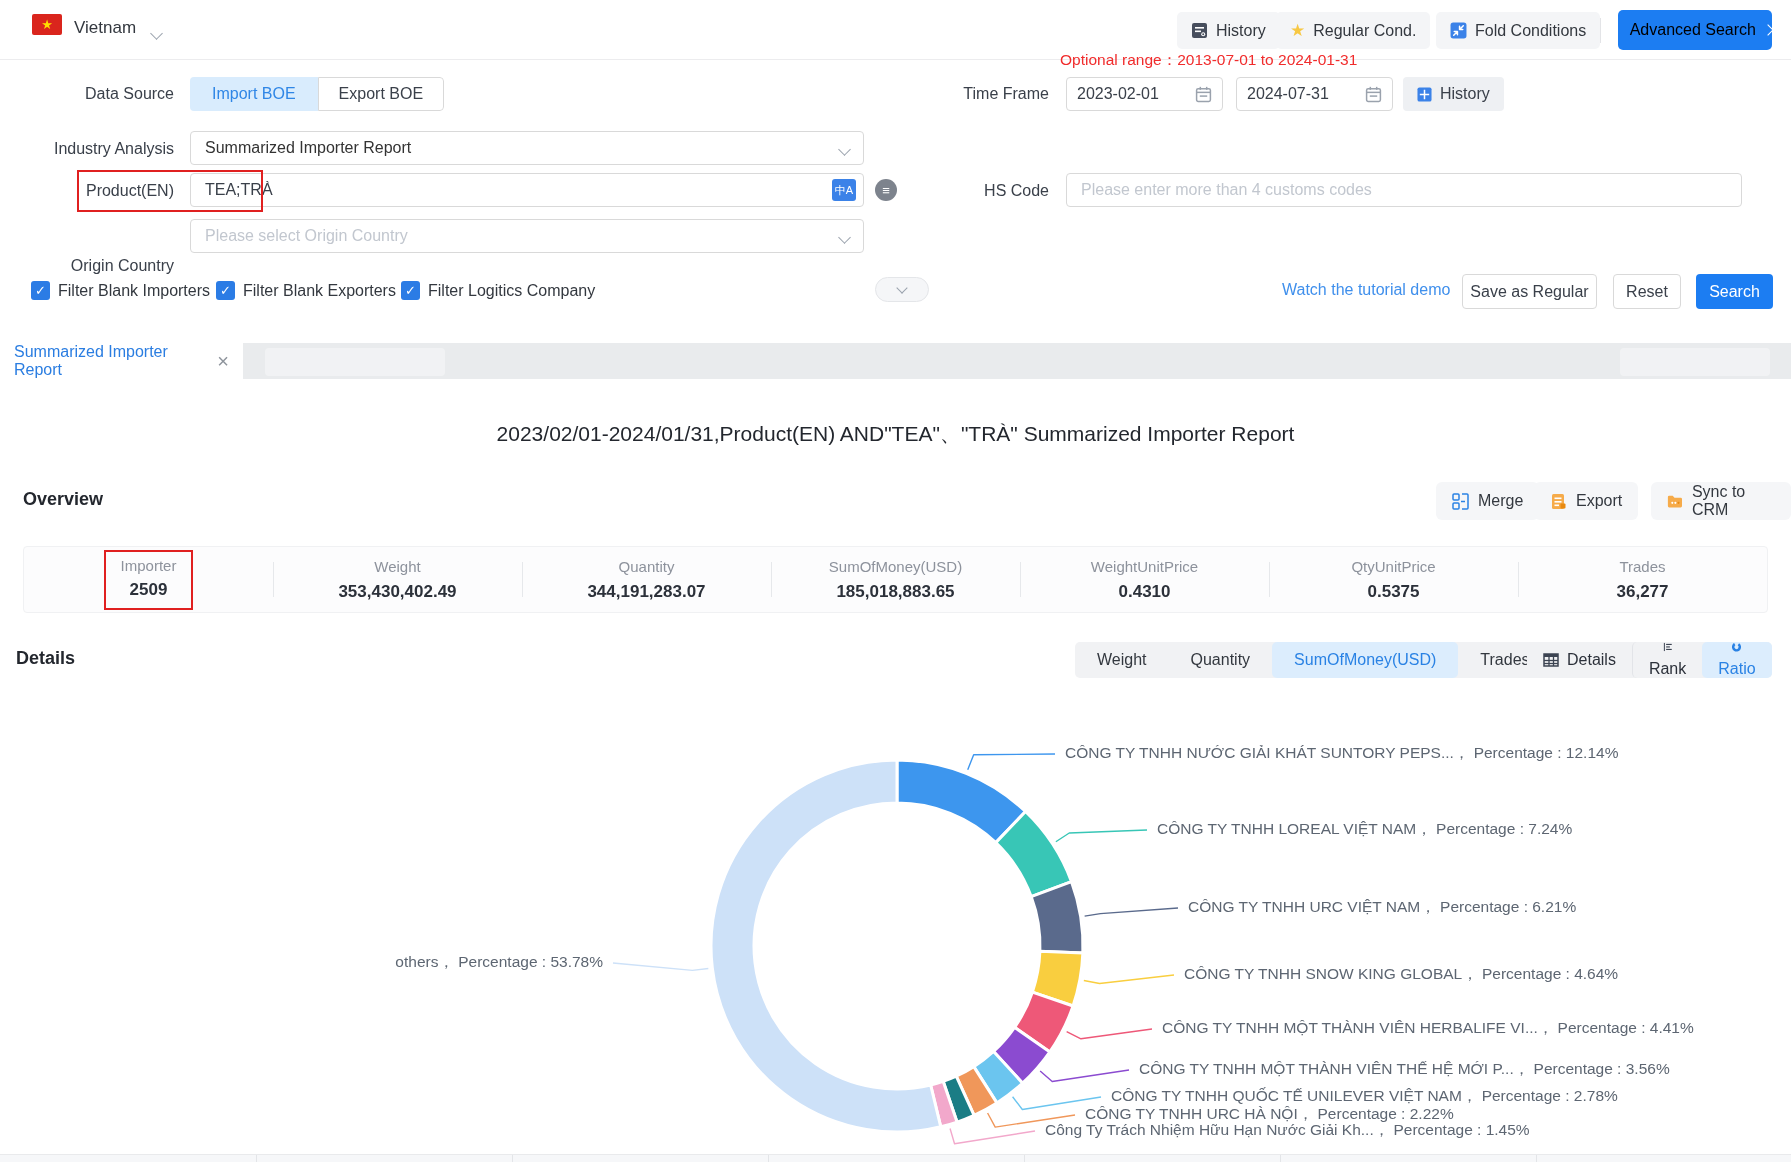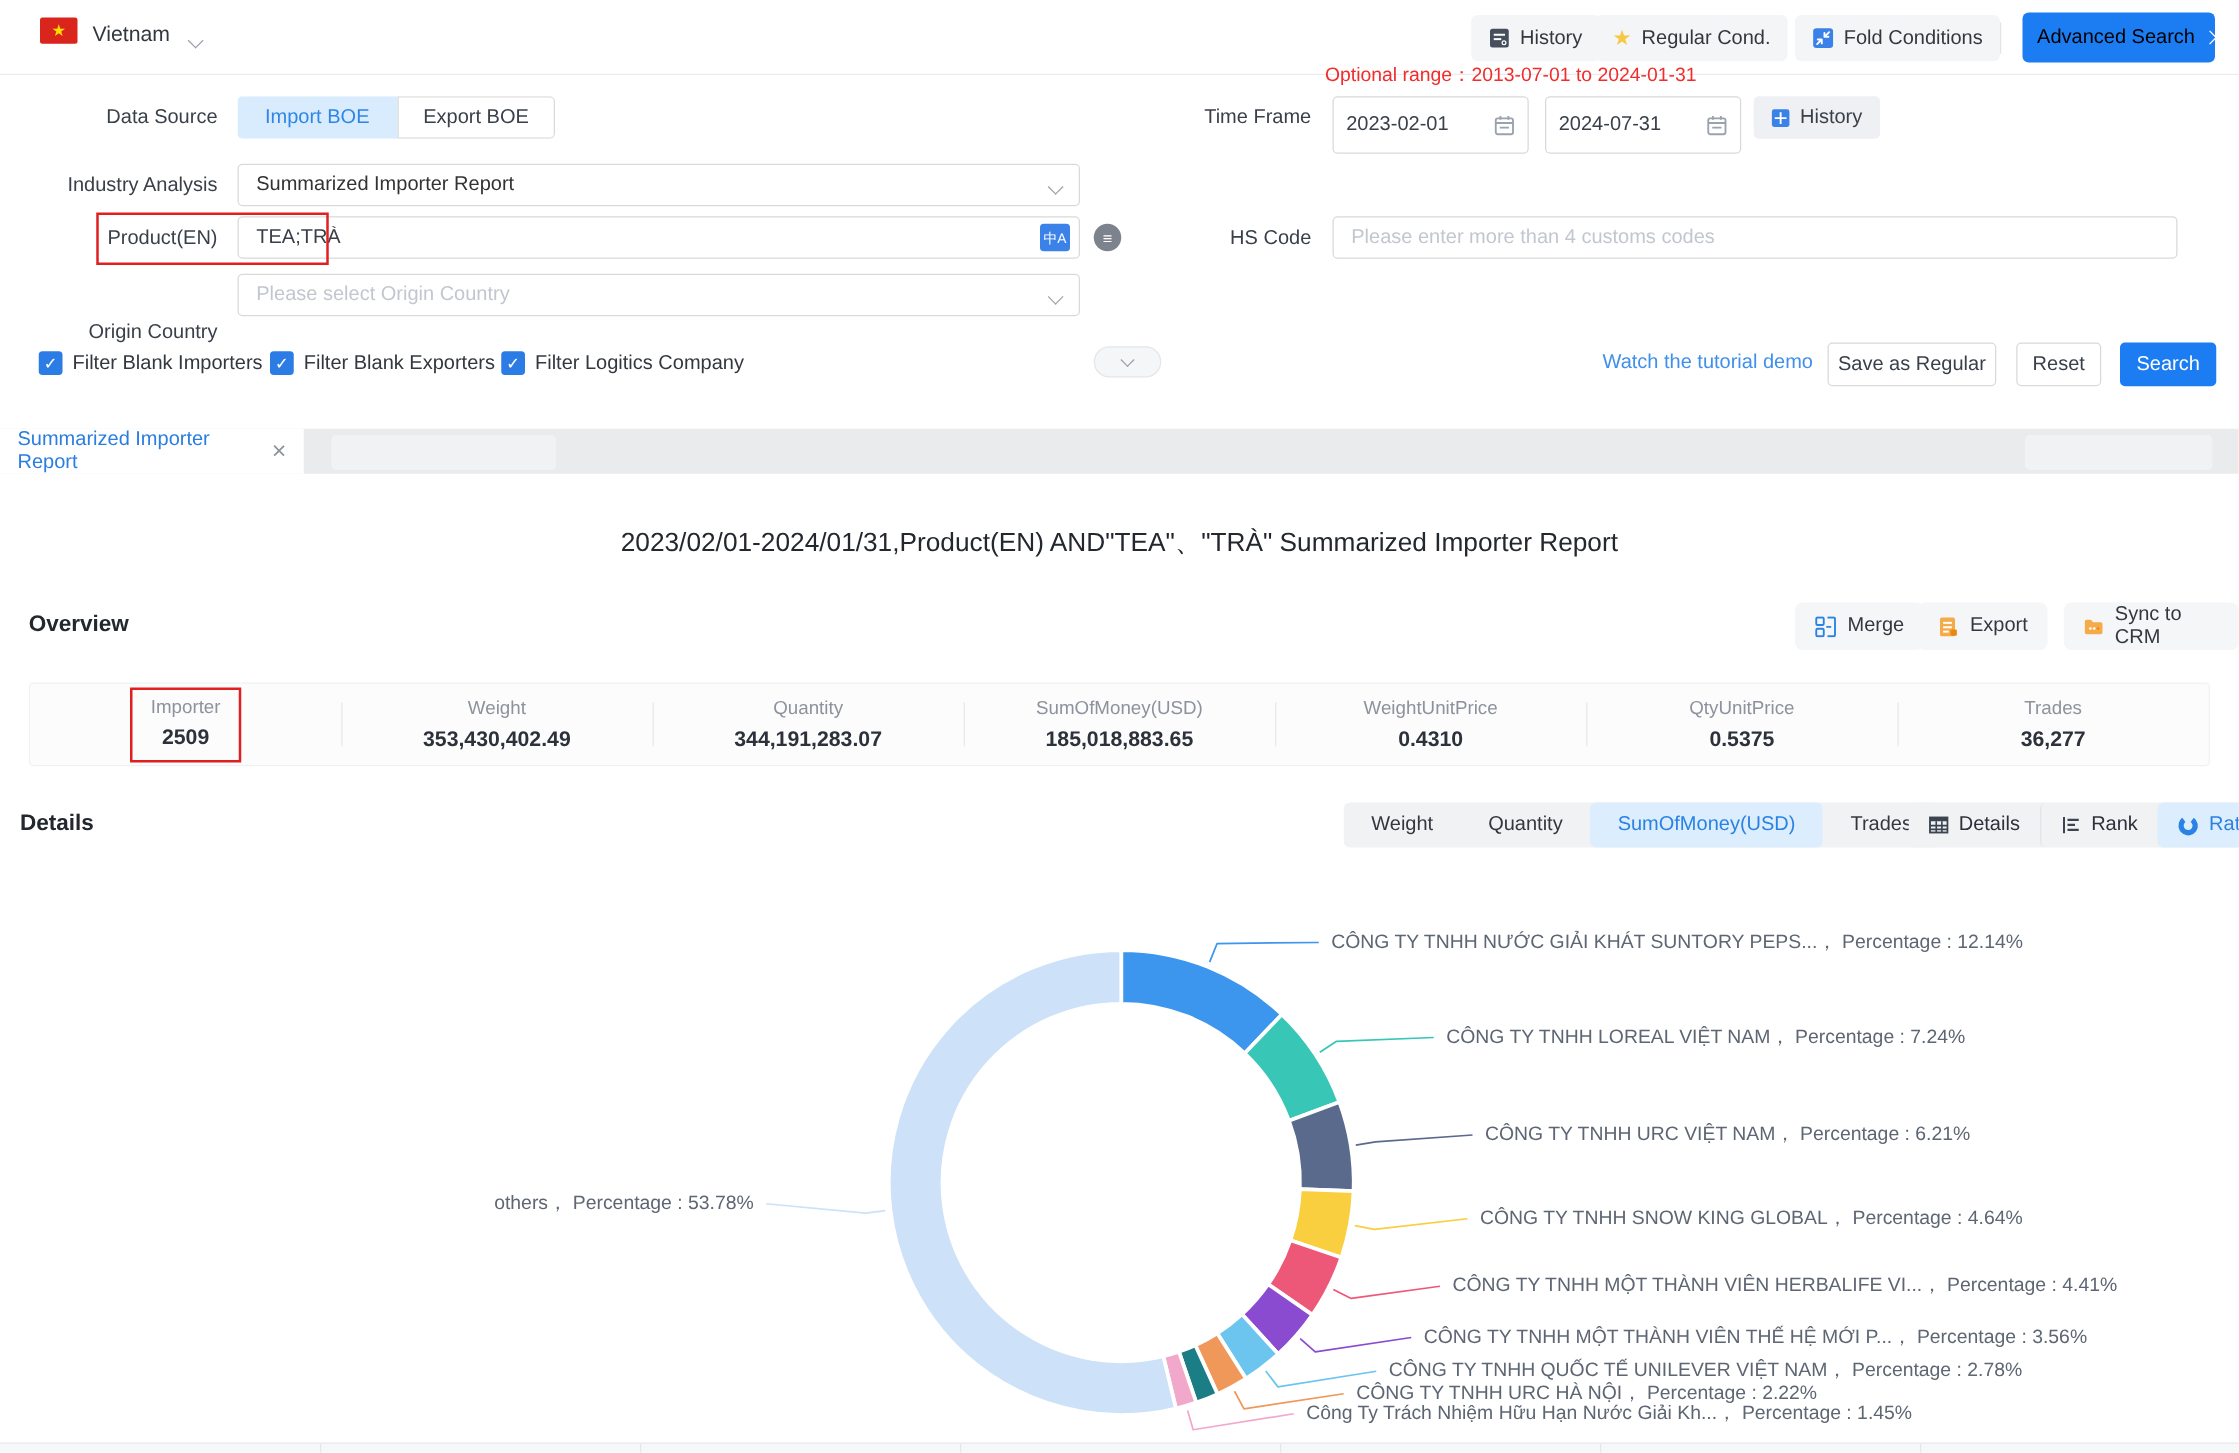--- a/index.html
+++ b/index.html
@@ -33,21 +33,21 @@
   
   .f-label { font-size:16px; color:#3a404a; text-align:right; }
   .boe-group { left:190px; top:77px; height:34px; display:flex; border-radius:4px; overflow:hidden; cursor:pointer; }
   .boe-import { background:#d9ecfd; color:#2f86e6; padding:0 22px; display:flex; align-items:center; font-size:16px; }
   .boe-export { background:#fff; border:1px solid #d9d9d9; border-radius:0 4px 4px 0; color:#3a404a; padding:0 20px;
                 display:flex; align-items:center; font-size:16px; }
   .optional-range { left:1060px; top:50px; font-size:15.5px; color:#f12c2c; }
   .inp { border:1px solid #d9d9d9; border-radius:4px; background:#fff; font-size:16px; color:#3a404a;
          font-family:"Liberation Sans","DejaVu Sans",sans-serif; }
   .inp::placeholder { color:#c2c7cf; }
-  .date-box { top:77px; height:46px; width:157px; display:flex; align-items:center; justify-content:space-between;
+  .date-box { top:77px; height:34px; width:157px; display:flex; align-items:center; justify-content:space-between;
               padding:0 10px; }
   #date-from { left:1066px; } #date-to { left:1236px; }
   .custom-btn { left:1403px; top:77px; height:34px; background:#eef0f3; border-radius:4px; display:flex;
                 align-items:center; gap:8px; padding:0 14px; font-size:16px; color:#3a404a; cursor:pointer; }
   .sel { background:#fff; border:1px solid #d9d9d9; border-radius:4px; display:flex; align-items:center;
          padding:0 14px; font-size:16px; }
   .sel .chev { position:absolute; right:14px; top:13px; }
   .placeholder { color:#c2c7cf; }
   #industry-select { left:190px; top:131px; width:674px; height:34px; }
   #origin-select   { left:190px; top:219px; width:674px; height:34px; }
@@ -99,21 +99,21 @@
   .stat-box { border:2px solid #e02020; padding:5px 15px 8px; display:flex; flex-direction:column; align-items:center; gap:6px; }
 
   #details-heading { left:16px; top:648px; }
   .seg { left:1075px; top:642px; height:36px; background:#f1f2f4; border-radius:5px; display:flex; align-items:center; padding:0; }
   .seg-item { height:36px; display:flex; align-items:center; padding:0 22px; font-size:16px; color:#33383f;
               cursor:pointer; border-radius:5px; }
   .seg-item.active { background:#dcedfd; color:#2a82e4; }
   .views { left:1527px; top:642px; height:36px; background:#f1f2f4; border-radius:5px; display:flex; }
   .view-item { height:36px; display:flex; align-items:center; gap:8px; padding:0 16px; font-size:16px; color:#2c313a;
                cursor:pointer; border-radius:5px; }
-  .view-item + .view-item { border-left:1px solid #e2e4e8; }
+  .view-item + .view-item { border-left:1px solid #e2e4e8;flex-direction:column; }
   .view-item.active { background:#dcedfd; color:#2a82e4; border-left:none; }
 
   
   #pie-svg { left:0; top:700px; }
 
   
   .bottom-strip { left:0; top:1154px; width:1791px; height:8px; background:#f6f7f9; border-top:1px solid #e9eaec; }
   .bottom-strip i { position:absolute; top:0; width:1px; height:8px; background:#e3e5e8; }
 
   svg.ic { display:block; }

